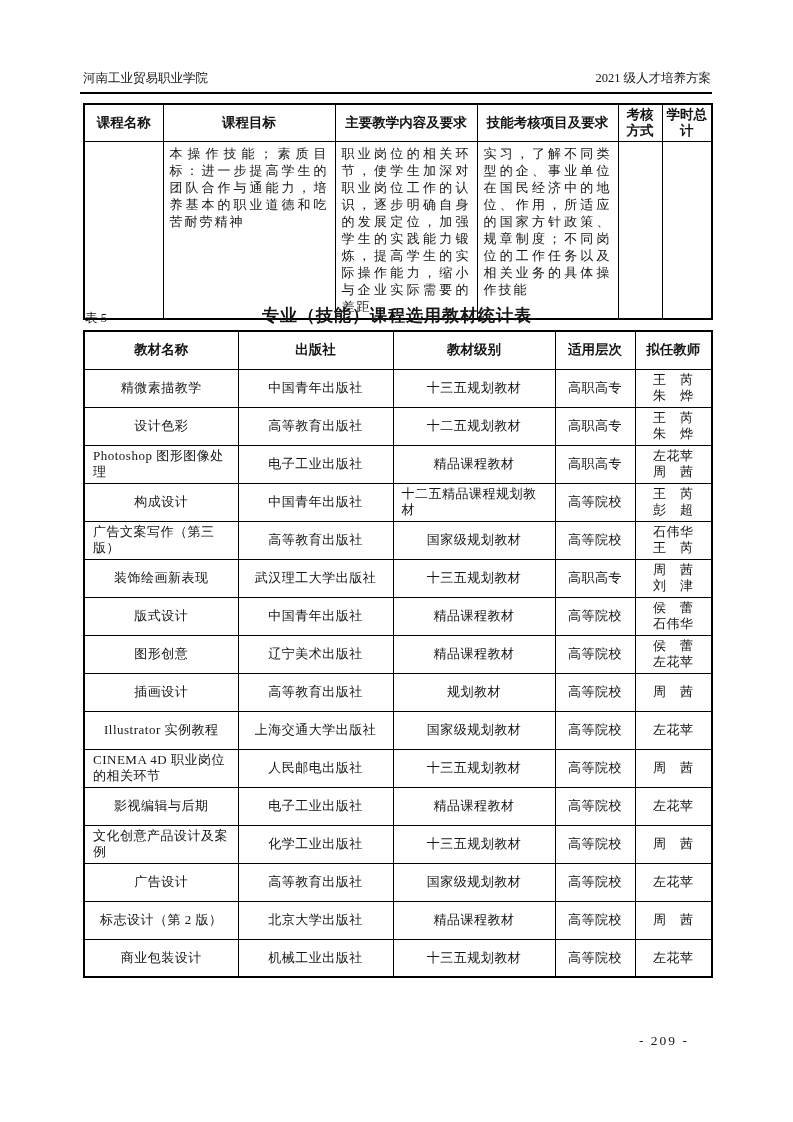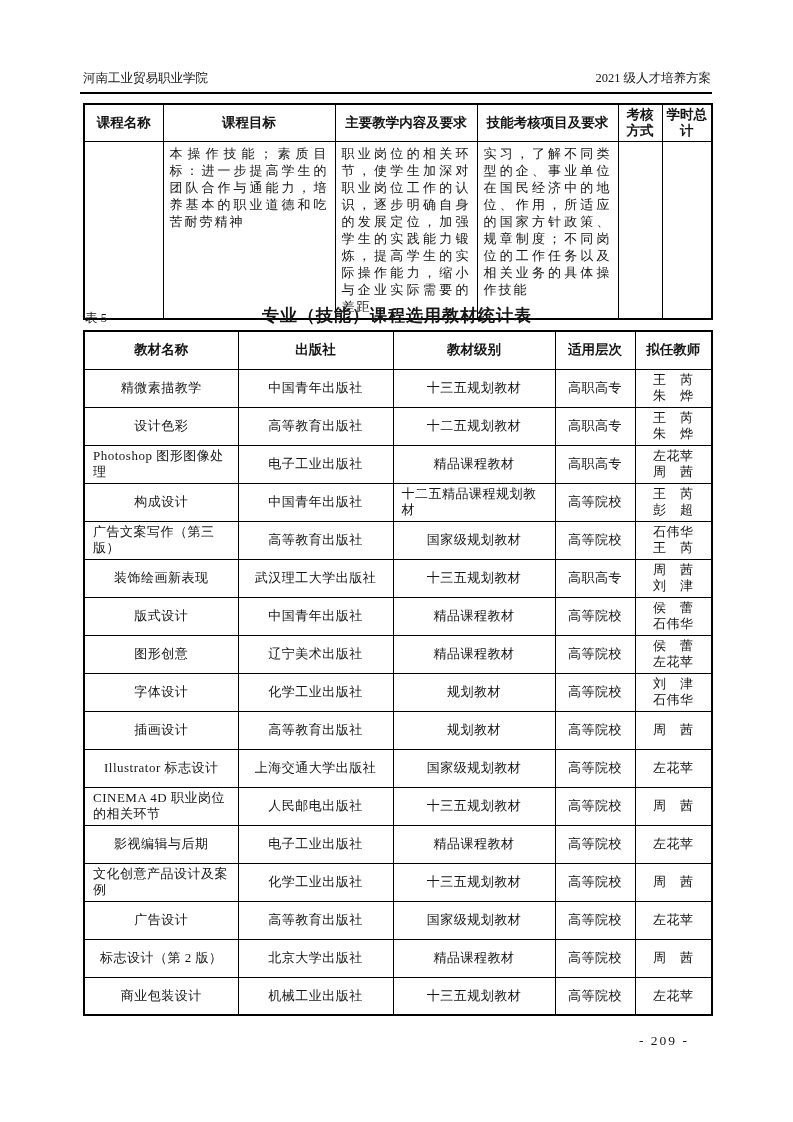--- a/index.html
+++ b/index.html
@@ -190,40 +190,30 @@
           <td>图形创意</td>
           <td>辽宁美术出版社</td>
           <td>精品课程教材</td>
           <td>高等院校</td>
           <td>
             <div>侯　蕾</div>
             <div>左花苹</div>
           </td>
         </tr>
         <tr>
-          <td>字体设计</td>
-          <td>化学工业出版社</td>
+          <td>插画设计</td>
+          <td>高等教育出版社</td>
           <td>规划教材</td>
           <td>高等院校</td>
           <td>
-            <div>刘　津</div>
-            <div>石伟华</div>
-          </td>
-        </tr>
-        <tr>
-          <td>插画设计</td>
-          <td>高等教育出版社</td>
-          <td>规划教材</td>
-          <td>高等院校</td>
-          <td>
-            <div>周　茜</div>
-          </td>
-        </tr>
-        <tr>
-          <td>Illustrator 标志设计</td>
+            <div>周　茜</div>
+          </td>
+        </tr>
+        <tr>
+          <td>Illustrator 实例教程</td>
           <td>上海交通大学出版社</td>
           <td>国家级规划教材</td>
           <td>高等院校</td>
           <td>
             <div>左花苹</div>
           </td>
         </tr>
         <tr>
           <td class="ljust">CINEMA 4D 职业岗位的相关环节</td>
           <td>人民邮电出版社</td>

